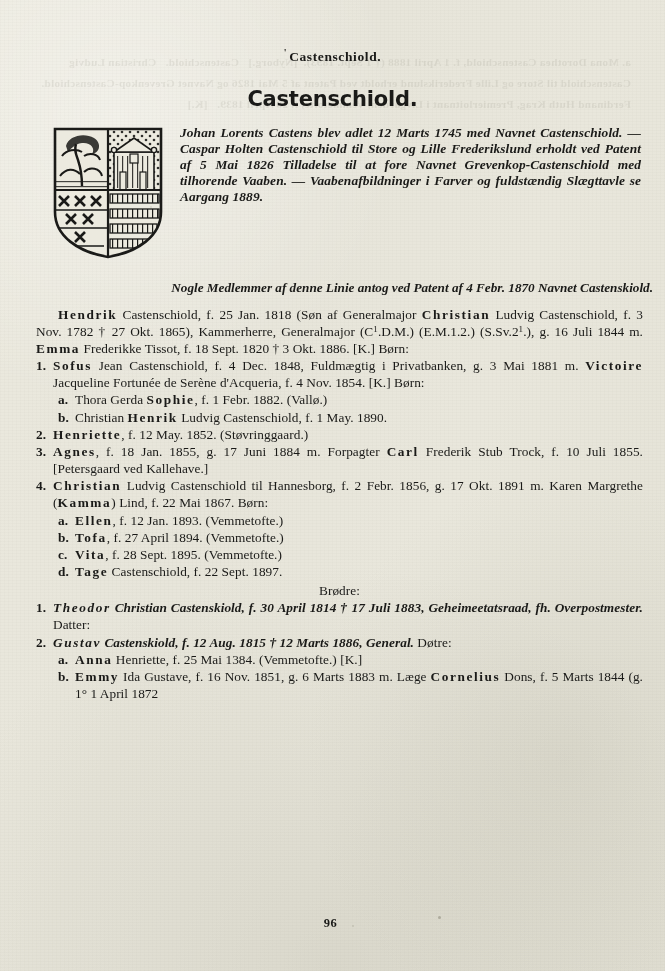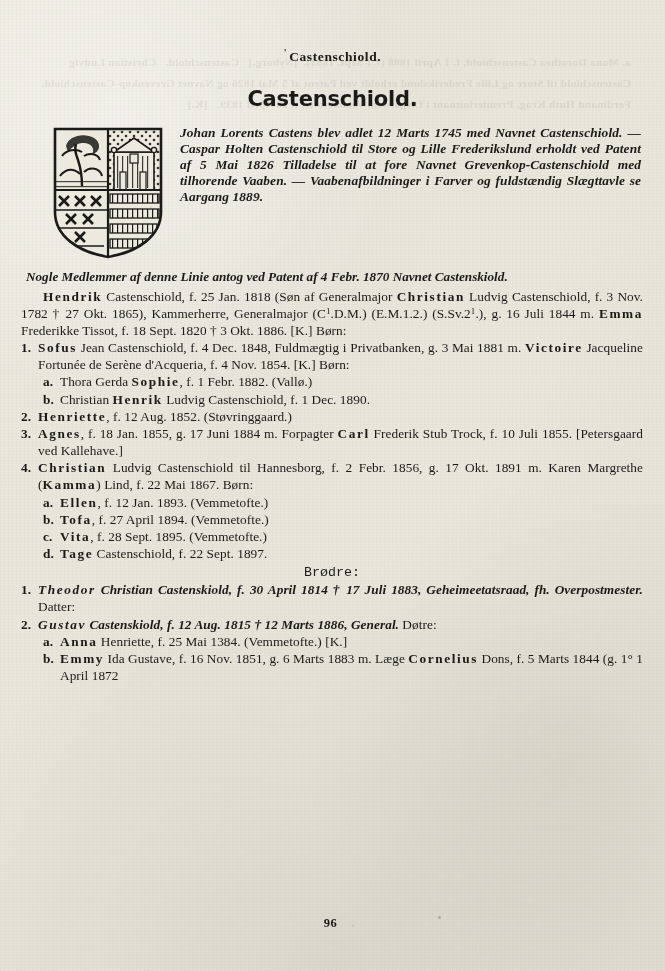--- a/index.html
+++ b/index.html
@@ -104,31 +104,31 @@
   }
   .section-head {
     text-align: center;
     font-size: 16.5px;
     font-weight: 700;
     margin-top: 11px;
     line-height: 1;
     letter-spacing: 0.2px;
   }
   .section-sub {
-    text-align: left;
+    text-align: right;
     font-style: italic;
     font-weight: 700;
     font-size: 13.2px;
     line-height: 15.6px;
-    margin-top: 9px;
-    padding: 0 26px;
+    margin-top: 20px;
+    padding: 0 12px;
   }
   .body {
-    padding: 0 22px 0 21px;
-    margin-top: 3px;
+    padding: 0 22px 0 36px;
+    margin-top: 10px;
     font-size: 13.3px;
     line-height: 17.15px;
     letter-spacing: 0.05px;
   }
   .para {
     text-align: justify;
   }
   .p-lead { text-indent: 22px; }
   
   .entry {
@@ -149,21 +149,20 @@
   .lvl1 > .marker { width: 17px; }
   .lvl2 { padding-left: 22px; }
   .lvl2 > .marker { width: 17px; }
   .lvl3 { padding-left: 22px; }
   .lvl3 > .marker { width: 17px; }
   .centered-head {
     text-align: center;
     font-size: 13.3px;
     margin-top: 2px;
     line-height: 17.15px;
-    font-family: Liberation Mono, monospace;
   }
   b, .sp {
     font-weight: 700;
   }
   
   .sp { letter-spacing: 1.6px; }
   .it { font-style: italic; font-weight: 700; }
   .it .sp { letter-spacing: 1.6px; }
   sup {
     font-size: 0.68em;
@@ -284,26 +283,26 @@
     <div class="entry lvl1">
       <span class="marker">1.</span>
       <span class="txt"><span class="sp">Sofus</span><span> Jean Castenschiold, f. 4 Dec. 1848, Fuldmægtig i Privatbanken, g. 3 Mai 1881 m. </span><span class="sp">Victoire</span><span> Jacqueline Fortunée de Serène d'Acqueria, f. 4 Nov. 1854. [K.] Børn:</span></span>
     </div>
     <div class="entry lvl2">
       <span class="marker">a.</span>
       <span class="txt"><span>Thora Gerda </span><span class="sp">Sophie</span><span>, f. 1 Febr. 1882.  (Vallø.)</span></span>
     </div>
     <div class="entry lvl2">
       <span class="marker">b.</span>
-      <span class="txt"><span>Christian </span><span class="sp">Henrik</span><span> Ludvig Castenschiold, f. 1 Dec. 1890.</span></span>
+      <span class="txt"><span>Christian </span><span class="sp">Henrik</span><span> Ludvig Castenschiold, f. 1 May. 1890.</span></span>
     </div>
 
     <div class="entry lvl1">
       <span class="marker">2.</span>
-      <span class="txt"><span class="sp">Henriette</span><span>, f. 12 Aug. 1852.  (Støvringgaard.)</span></span>
+      <span class="txt"><span class="sp">Henriette</span><span>, f. 12 May. 1852.  (Støvringgaard.)</span></span>
     </div>
 
     <div class="entry lvl1">
       <span class="marker">3.</span>
       <span class="txt"><span class="sp">Agnes</span><span>, f. 18 Jan. 1855, g. 17 Juni 1884 m. Forpagter </span><span class="sp">Carl</span><span> Frederik Stub Trock, f. 10 Juli 1855.  [Petersgaard ved Kallehave.]</span></span>
     </div>
 
     <div class="entry lvl1">
       <span class="marker">4.</span>
       <span class="txt"><span class="sp">Christian</span><span> Ludvig Castenschiold til Hannesborg, f. 2 Febr. 1856, g. 17 Okt. 1891 m. Karen Margrethe (</span><span class="sp">Kamma</span><span>) Lind, f. 22 Mai 1867.  Børn:</span></span>

